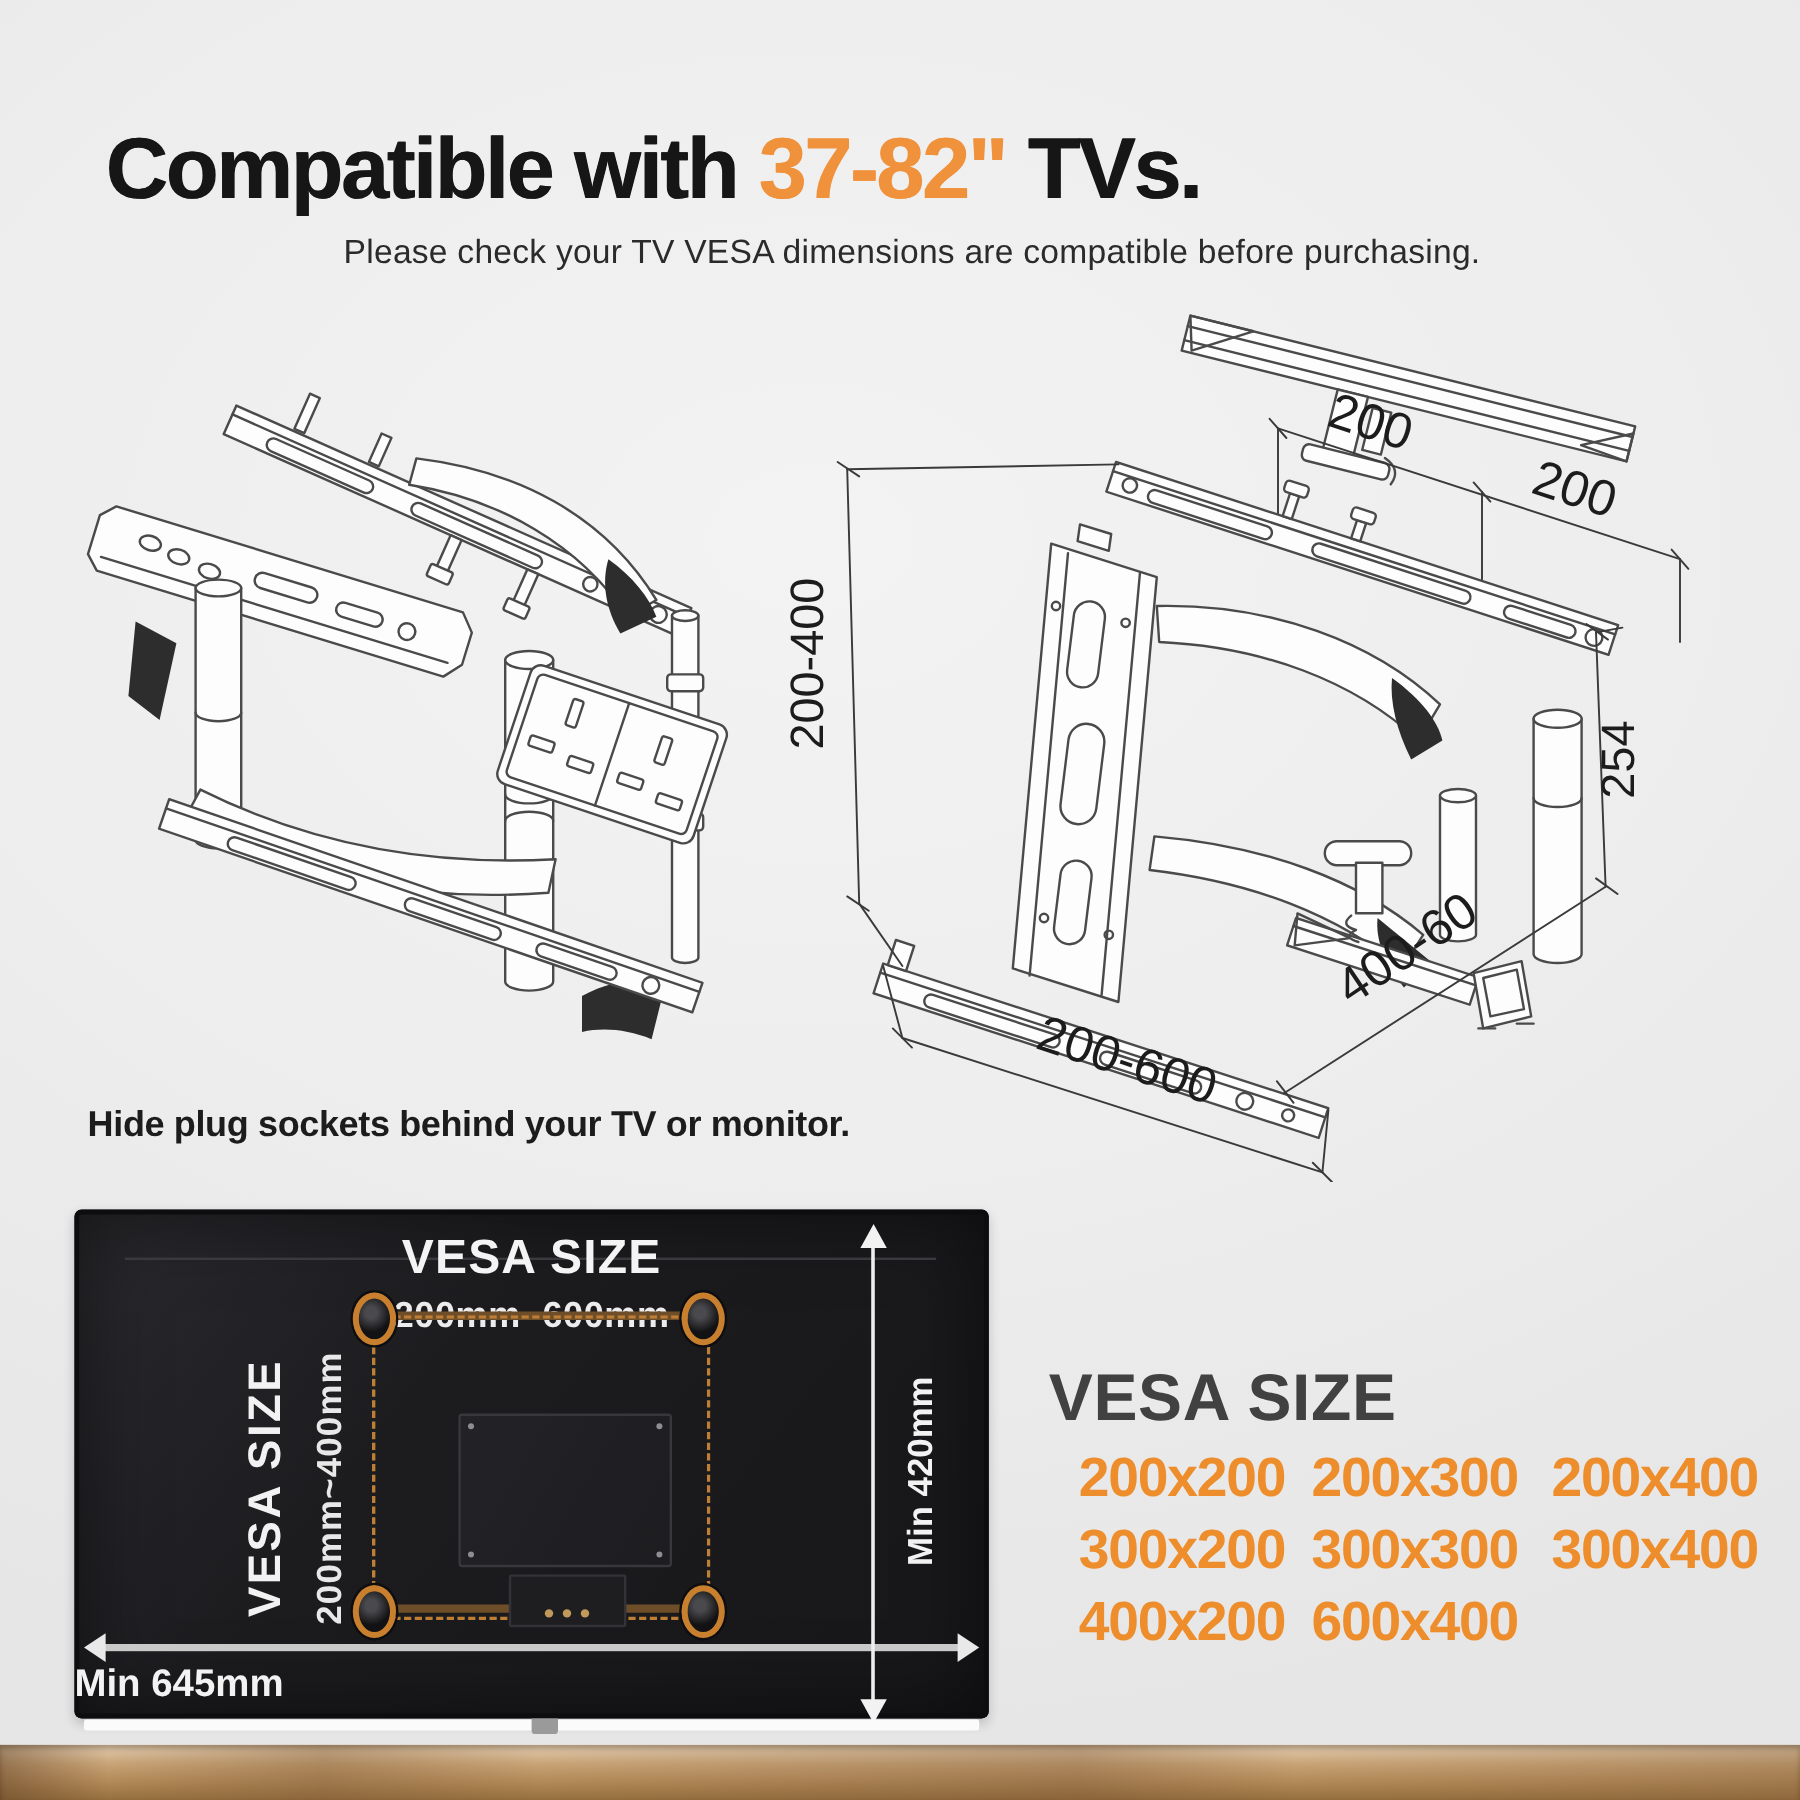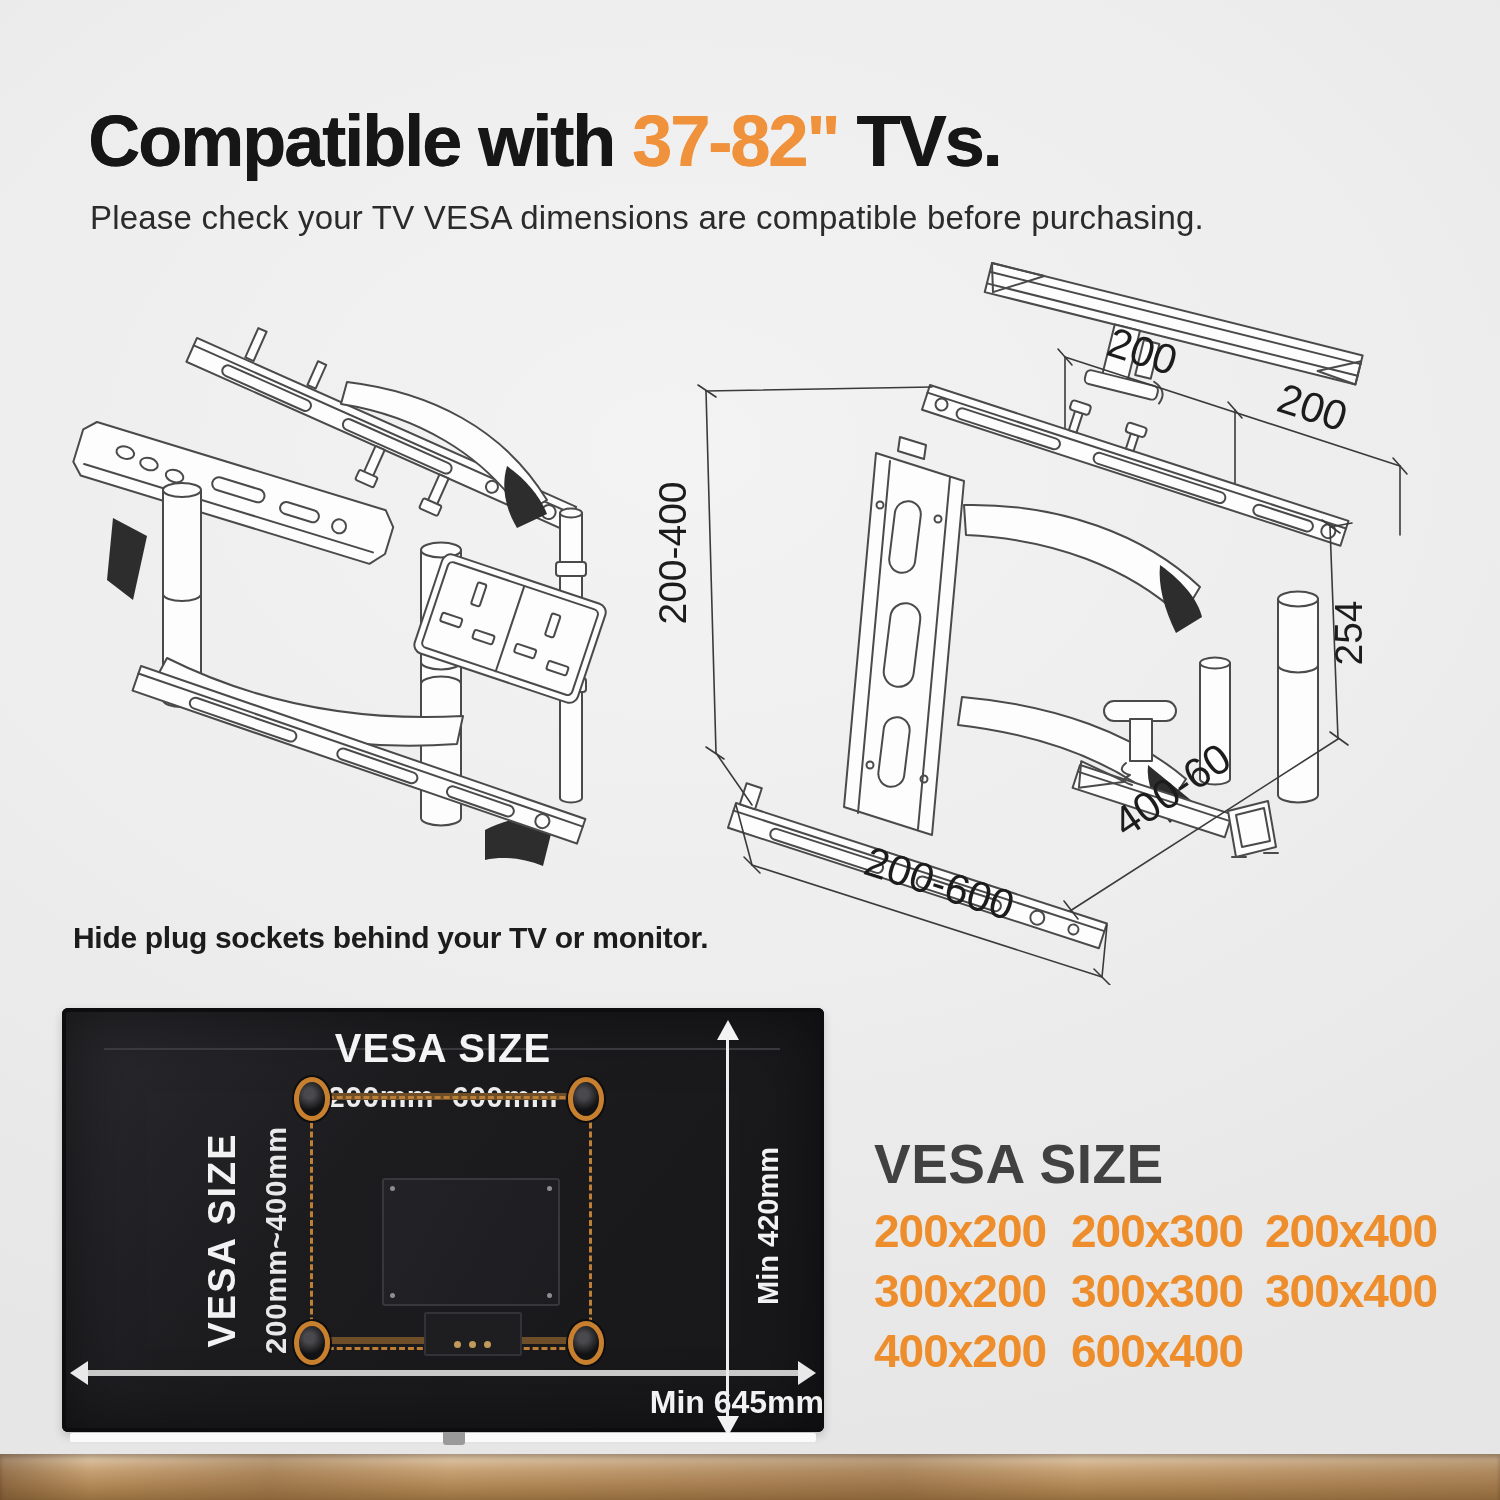--- a/index.html
+++ b/index.html
@@ -14,21 +14,21 @@
   
   .title {
     left:88px; top:56px; width:1340px;
     font-size:72px; font-weight:700; letter-spacing:-2px; line-height:1.05;
     color:#161616;
     text-shadow:0.6px 0 currentColor;
   }
   .title .hl { color:#F0913C; text-shadow:0.6px 0 #F0913C; }
   .subtitle {
     left:90px; top:166px; width:1340px;
-    font-size:33px; font-weight:400; color:#2b2b2b; letter-spacing:0.2px;
+    font-size:28px; font-weight:400; color:#2b2b2b; letter-spacing:0.2px;text-align:center;
   }
   .caption {
     left:73px; top:891px; font-size:30px; font-weight:700; color:#1c1c1c; letter-spacing:-0.3px;
   }
 
   
   svg .ln path, svg .ln rect, svg .ln line, svg .ln circle, svg .ln ellipse, svg .ln polygon {
     stroke:#4a4a4a; stroke-width:2; fill:none; stroke-linejoin:round; stroke-linecap:round;
   }
   svg .ln .f   { fill:#fdfdfd; }
@@ -63,36 +63,36 @@
             background:linear-gradient(120deg,#232327,#1d1d20);
             border:2px solid #38383c; border-radius:3px; }
   .vplate i { position:absolute; width:5px; height:5px; border-radius:50%; background:#8d8d92; }
   .connector { left:362px; top:304px; width:94px; height:40px;
                background:#1e1e21; border:2px solid #333337; border-radius:2px; }
   .connector i { position:absolute; bottom:6px; width:7px; height:7px; border-radius:50%; background:#c19a5b; }
   .harrow-line { left:24px; top:362px; width:714px; height:6px; background:#c9c9c9; }
   .harrow-head { width:0; height:0; border-top:12px solid transparent; border-bottom:12px solid transparent; top:353px; }
   .harrow-head.l { left:8px;  border-right:18px solid #e9e9e9; }
   .harrow-head.r { left:736px; border-left:18px solid #e9e9e9; }
-  .tv-minw { left:0px; top:376px; width:762px; text-align:right; color:#f2f2f2; font-size:32px; font-weight:700; }
+  .tv-minw { left:0px; top:376px; width:762px; text-align:left; color:#f2f2f2; font-size:32px; font-weight:700; }
   .varrow-line { left:664px; top:30px; width:3px; height:380px; background:#ededed; }
   .varrow-head { width:0; height:0; border-left:11px solid transparent; border-right:11px solid transparent; left:655px; }
   .varrow-head.t { top:12px; border-bottom:20px solid #f2f2f2; }
   .varrow-head.b { top:408px; border-top:20px solid #f2f2f2; }
   .tv-minh { left:706px; top:218px; color:#f2f2f2; font-size:29px; font-weight:700; }
   .tv-strip { left:70px; top:1433px; width:746px; height:9px; background:#fbfbfb; border-radius:2px; }
   .tv-nub   { left:443px; top:1432px; width:22px; height:13px; background:#9a9a9a; border-radius:0 0 3px 3px; }
 
   
   .note { left:874px; top:1002px; width:600px; font-size:29px; font-weight:700;
           color:#3d3d3d; line-height:49px; letter-spacing:-0.2px; }
   .vesa-heading { left:874px; top:1132px; font-size:55px; font-weight:700; color:#414141; letter-spacing:0.5px; }
   .sizes { left:874px; top:1208px; display:grid; grid-template-columns:197px 194px 200px;
            row-gap:13px; font-size:46px; font-weight:700; color:#ED8D2B; letter-spacing:-1px;
-           line-height:47px; }
+           line-height:47px;text-align:right; }
 
   
   .floor { left:0; top:1454px; width:1500px; height:46px;
     background:
       linear-gradient(90deg, rgba(90,60,35,.45) 0%, rgba(90,60,35,0) 6%, rgba(120,85,50,.35) 18%, rgba(90,60,35,0) 30%, rgba(110,75,45,.3) 60%, rgba(90,60,35,0) 72%, rgba(120,85,50,.3) 100%),
       linear-gradient(180deg, #e3cfb4 0%, #c8a376 35%, #b08655 70%, #96703f 100%);
     box-shadow: inset 0 3px 4px rgba(60,35,15,.35);
   }
 </style>
 </head>

